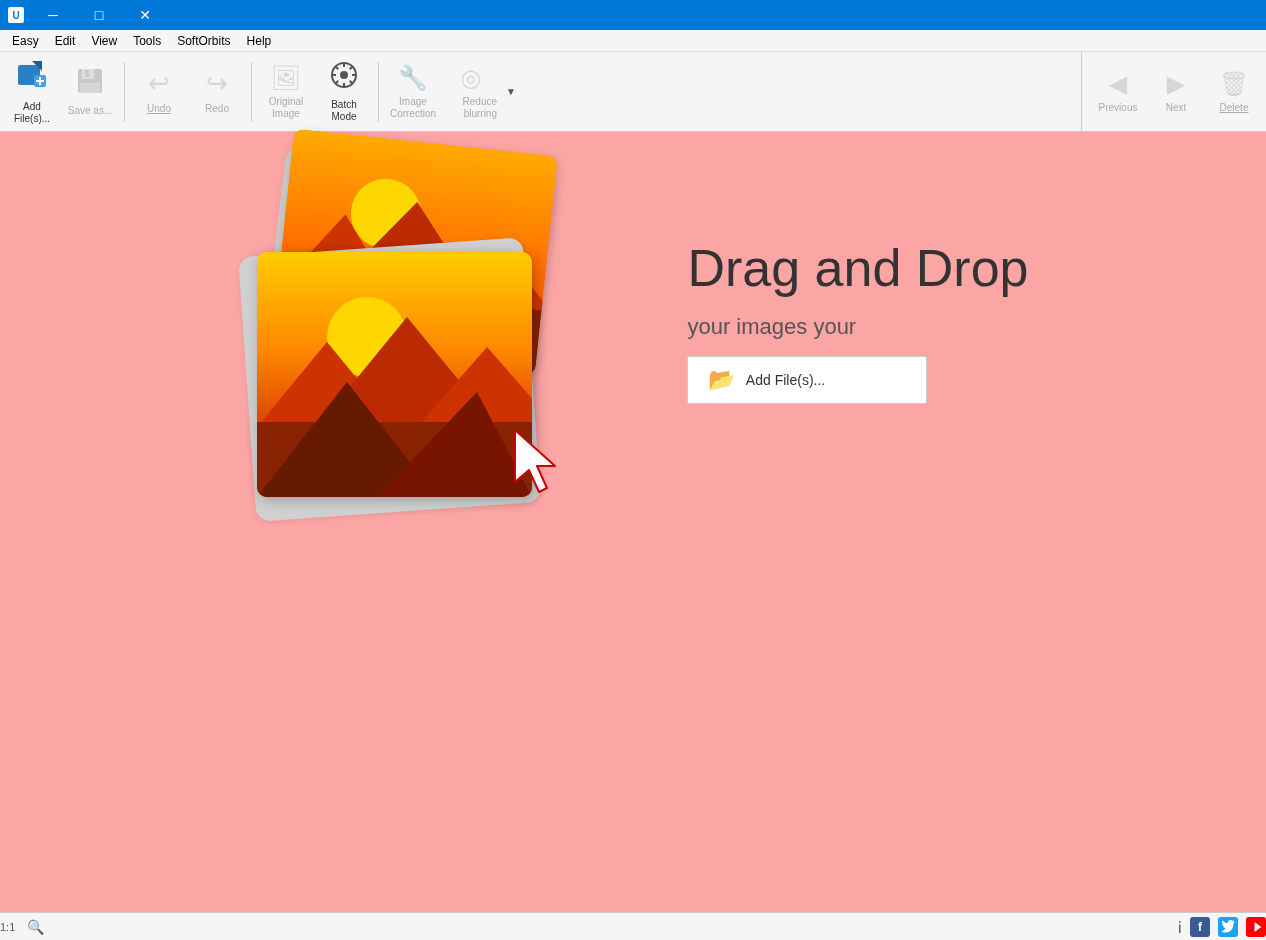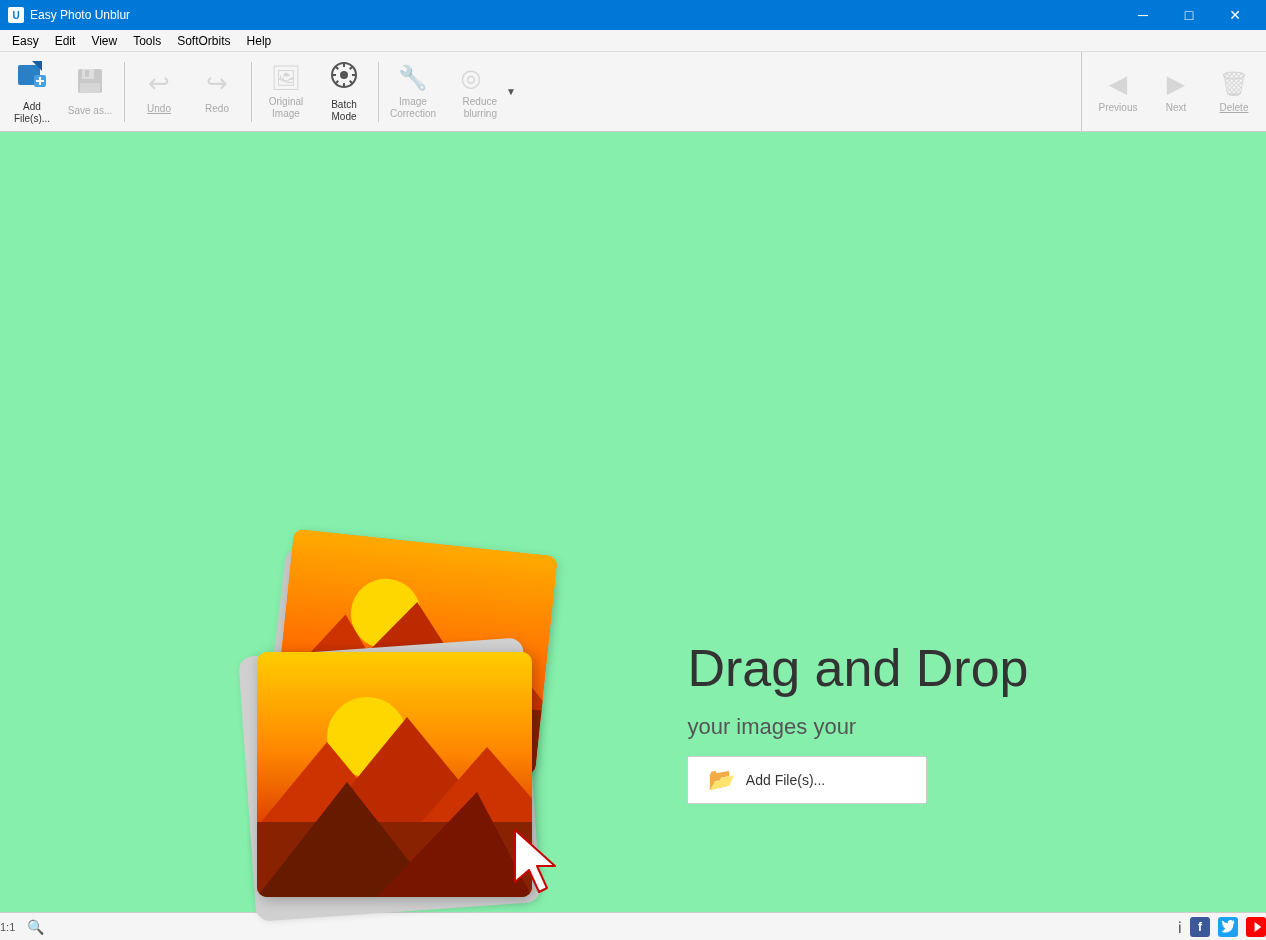--- a/index.html
+++ b/index.html
@@ -75,24 +75,24 @@
       display: flex;
       align-items: center;
       gap: 2px;
       border-left: 1px solid #ccc;
       padding-left: 8px;
       height: 80px;
     }
 
     
     .main-area {
-      background: #86efac;
+      background: #fca5a5;
       height: calc(940px - 30px - 22px - 80px - 28px);
       display: flex;
-      align-items: flex-end;
+      align-items: flex-start;
       justify-content: center;
       position: relative;
     }
 
     
     .drop-zone-content {
       display: flex;
       align-items: center;
       gap: 60px;
     }
@@ -161,21 +161,20 @@
     .yt-icon { background: #ff0000; color: white; }
 
     
     .icon-add { color: #2a7fc5; font-size: 26px; }
   </style>
 </head>
 <body>
 
 <div class="title-bar">
   <div class="title-bar-icon">U</div>
-  <span class="title-bar-title">Easy Photo Unblur</span>
   <div class="title-bar-controls">
     <div class="title-bar-btn">─</div>
     <div class="title-bar-btn">□</div>
     <div class="title-bar-btn close">✕</div>
   </div>
 </div>
 
 <div class="menu-bar">
   <span class="menu-item">Easy</span>
   <span class="menu-item">Edit</span>

